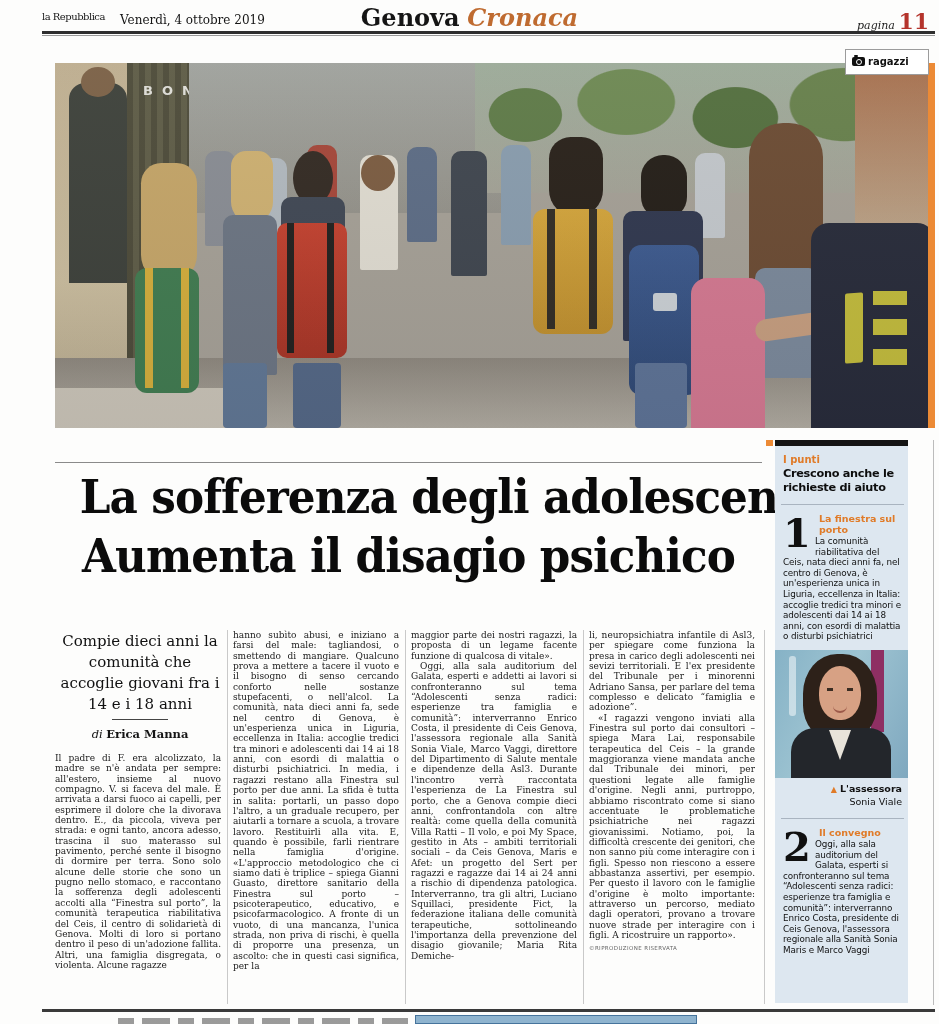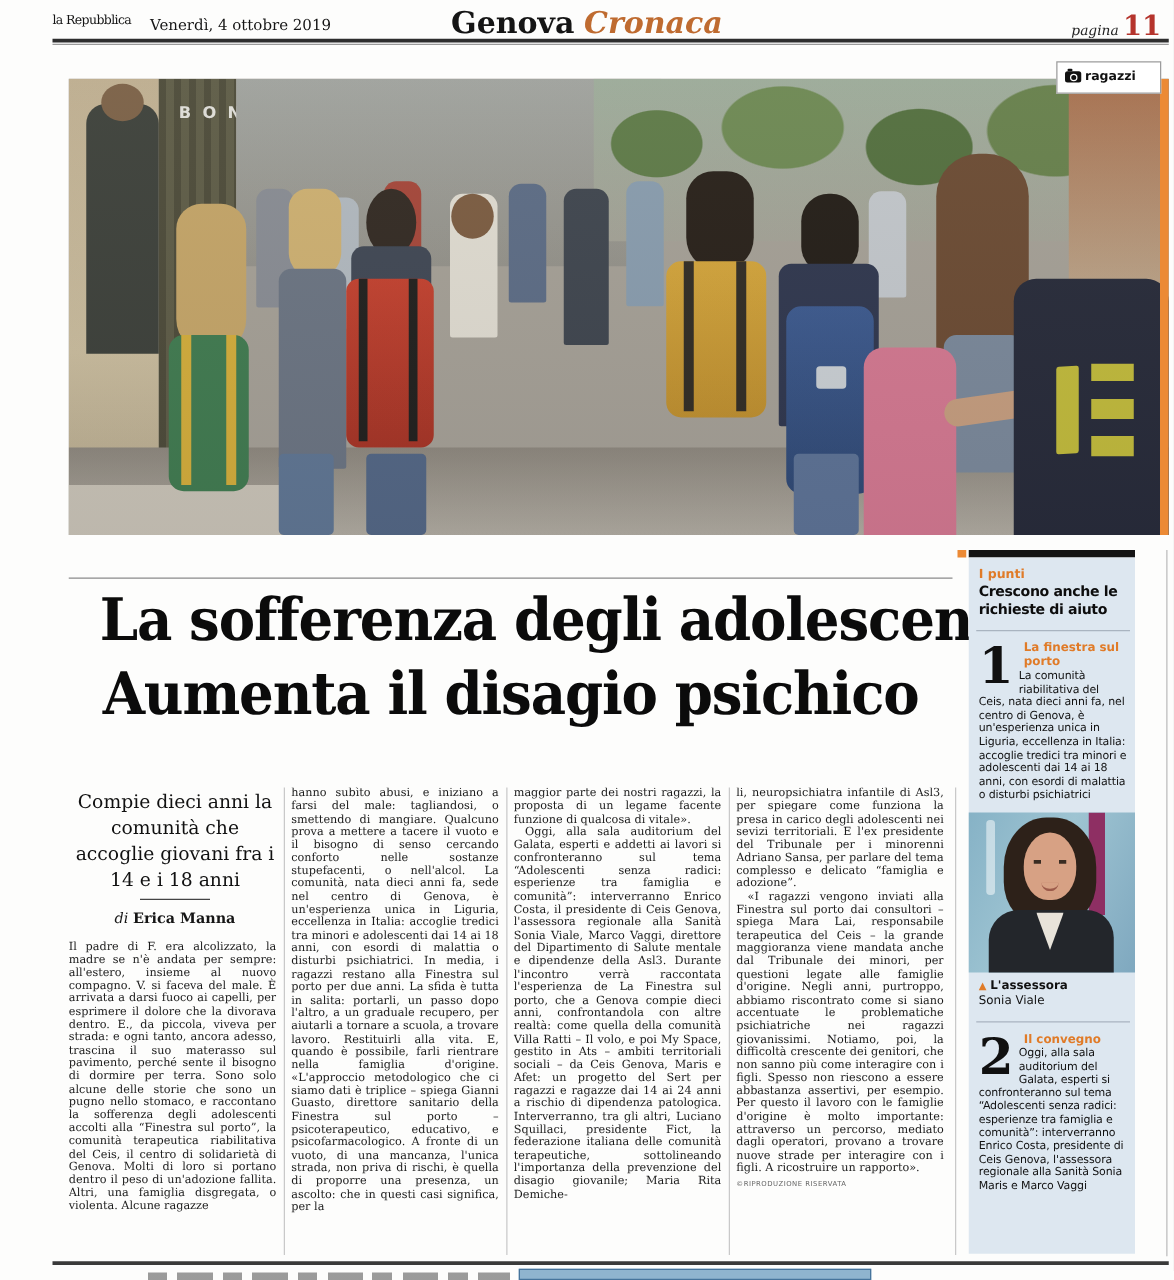--- a/index.html
+++ b/index.html
@@ -76,21 +76,21 @@
       linear-gradient(115deg,#86b2c6 0%,#9ec4d2 45%,#7fa8bf 100%);overflow:hidden;}
   .p-bar{position:absolute;left:96px;top:0;width:13px;height:82px;background:#8e2f63;}
   .p-bar2{position:absolute;left:14px;top:6px;width:7px;height:60px;background:rgba(255,255,255,.5);border-radius:3px;}
   .p-hair{position:absolute;left:28px;top:4px;width:74px;height:86px;background:#2d2119;border-radius:46% 46% 40% 40%;}
   .p-face{position:absolute;left:44px;top:16px;width:42px;height:54px;background:#d7a184;border-radius:50% 50% 46% 46%;}
   .p-eyes{position:absolute;left:52px;top:38px;width:26px;height:3px;background:
       linear-gradient(90deg,#3a2c22 0 6px,transparent 6px 20px,#3a2c22 20px 26px);}
   .p-smile{position:absolute;left:58px;top:56px;width:14px;height:5px;border-bottom:2px solid #9c5a4a;border-radius:0 0 10px 10px;}
   .p-body{position:absolute;left:16px;top:78px;width:100px;height:52px;background:#23262b;border-radius:24px 22px 0 0;}
   .p-vneck{position:absolute;left:54px;top:80px;width:22px;height:30px;background:#e8e3da;clip-path:polygon(0 0,100% 0,50% 100%);}
-  .railcap{margin-top:5px;font-size:9.5px;line-height:12px;color:#111;}
+  .railcap{margin-top:5px;font-size:9.5px;line-height:12px;color:#111;text-align:right;}
   .railcap .tri{color:#e07b28;font-size:8px;}
   .railcap .captitle2{font-weight:bold;}
   .rail-vline{left:933px;top:440px;width:1px;height:565px;background:#bcbcbc;}
   .mid-vline{left:764px;top:630px;width:1px;height:374px;background:#c9c9c9;}
 
   
   .brule{left:42px;top:1009px;width:893px;height:3px;background:#3a3a3a;}
   .clipped-text{left:118px;top:1018px;width:290px;height:6px;opacity:.55;
       background:repeating-linear-gradient(90deg,#4a4a4a 0 16px,transparent 16px 24px,#4a4a4a 24px 52px,transparent 52px 60px);}
   .bluebar{left:415px;top:1015px;width:282px;height:9px;background:#8fb4cf;border:1px solid #46749c;box-sizing:border-box;}

